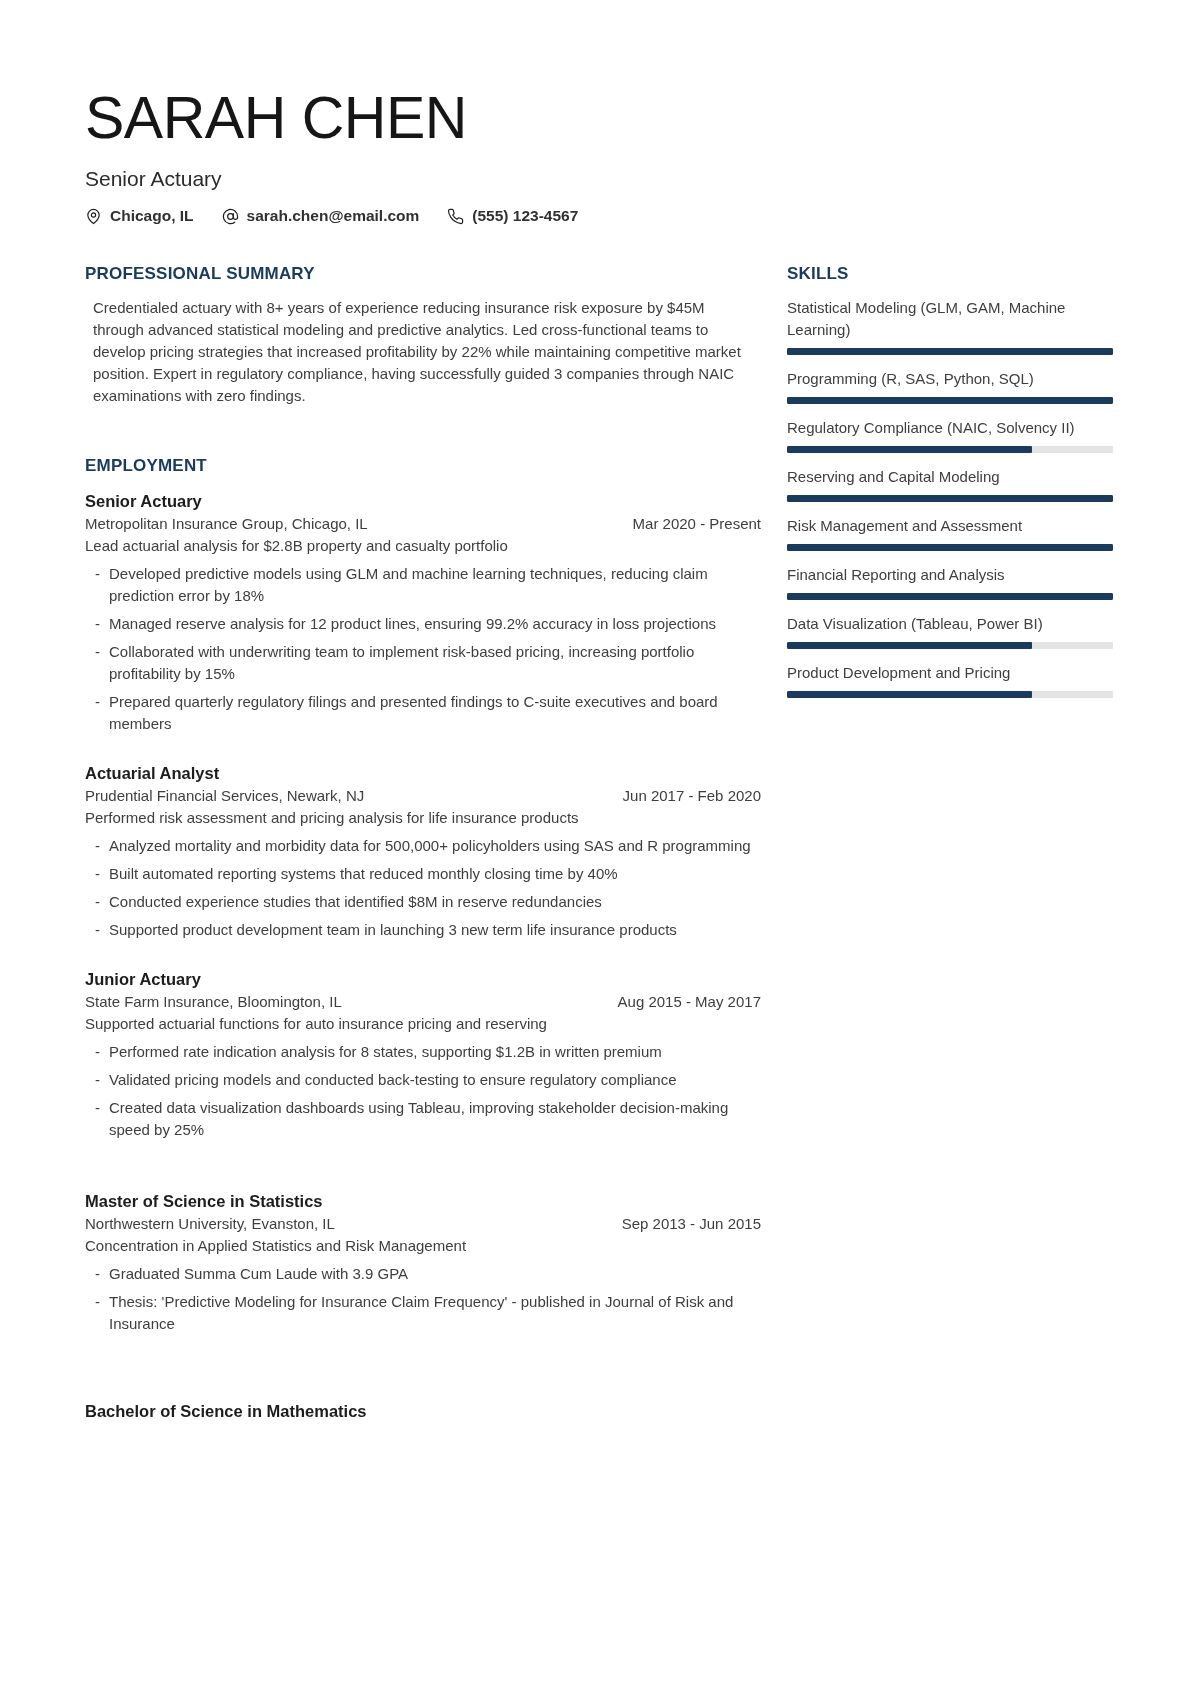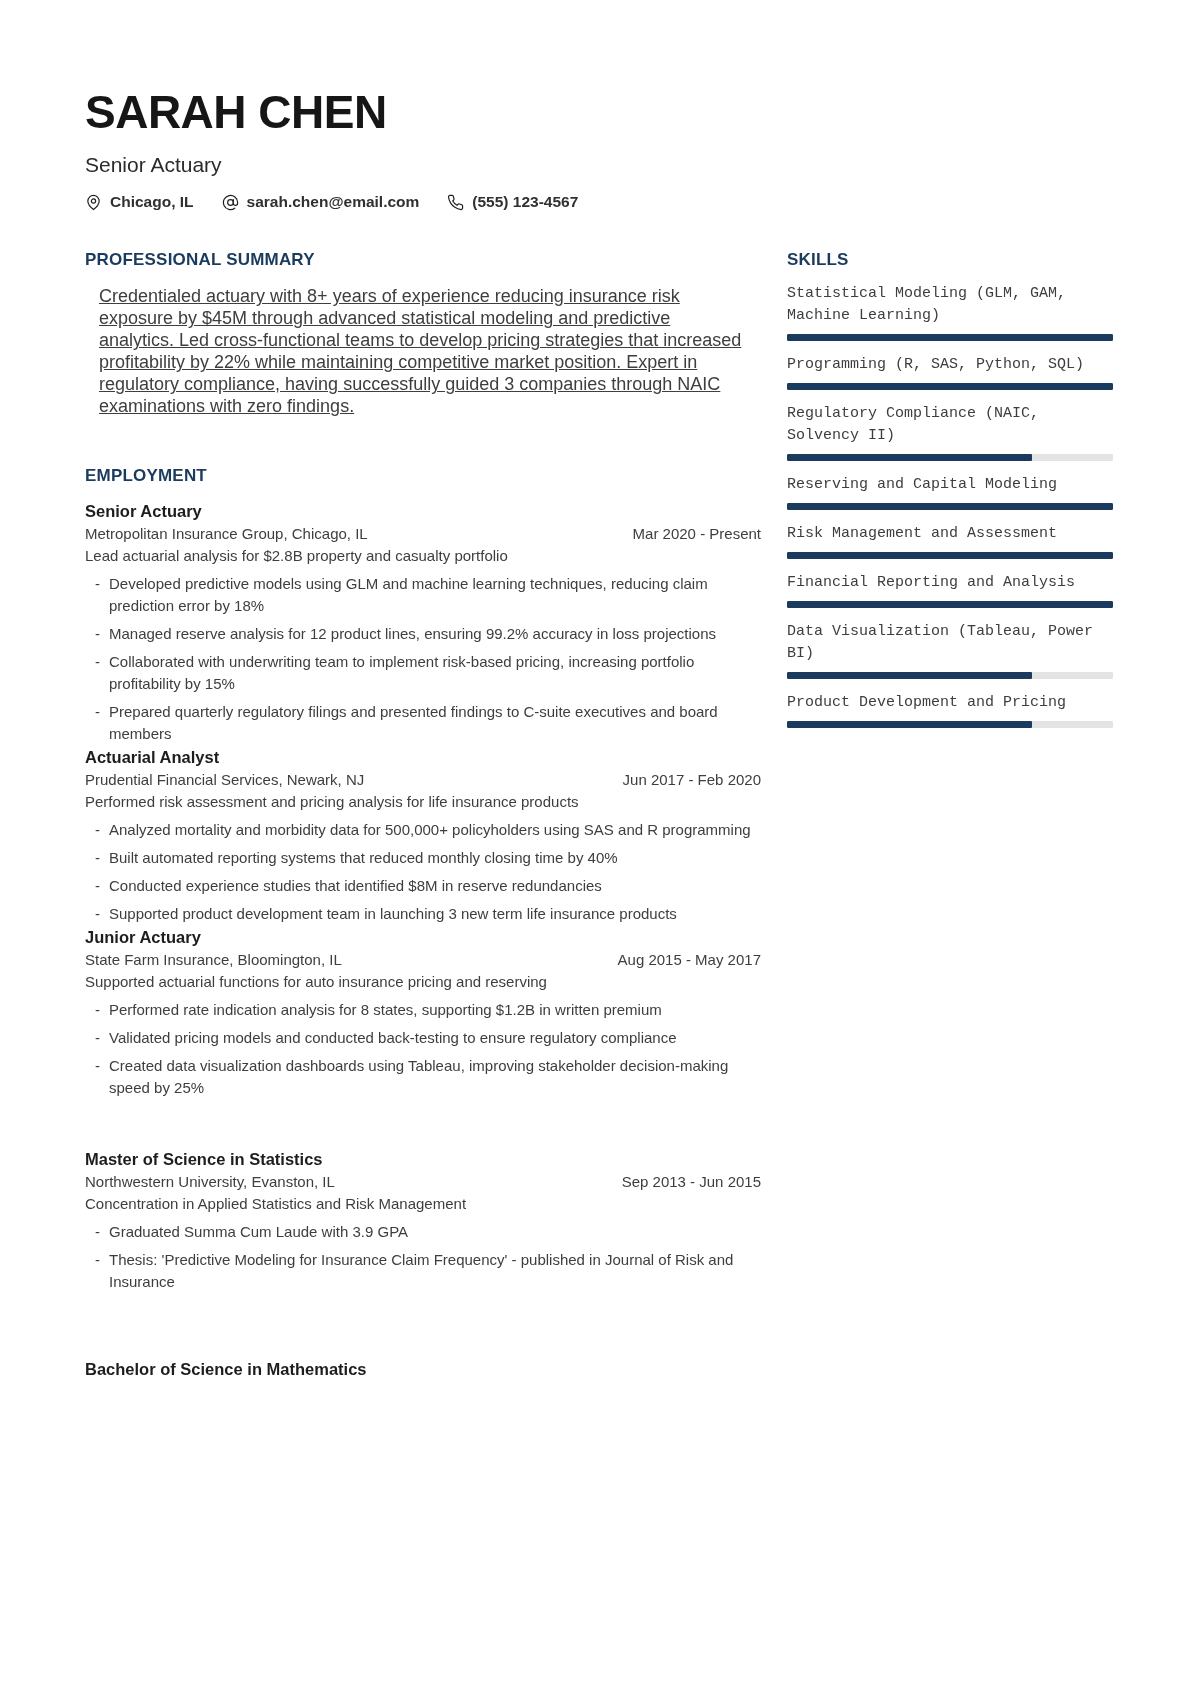--- a/index.html
+++ b/index.html
@@ -10,49 +10,49 @@
   }
   *{box-sizing:border-box;}
   html,body{margin:0;padding:0;}
   body{
     width:1200px;height:1697px;overflow:hidden;background:#ffffff;
     font-family:"Liberation Sans", sans-serif;color:var(--body);
     padding:88px 87px 0 85px;
   }
   
   .name{
-    font-size:46px;font-weight:bold;color:var(--ink);
+    font-size:59px;font-weight:normal;color:var(--ink);
     line-height:1.05;letter-spacing:-0.5px;margin:0;
   }
   .subtitle{font-size:21px;color:#2b2b2b;margin-top:16px;line-height:1.2;}
   .contact{display:flex;align-items:center;gap:28px;margin-top:16px;}
   .citem{display:flex;align-items:center;gap:8px;font-size:15.5px;color:#303030;font-weight:bold;}
   .citem svg{width:17px;height:17px;stroke:#1f1f1f;fill:none;stroke-width:1.7;stroke-linecap:round;stroke-linejoin:round;}
   
   .cols{display:grid;grid-template-columns:1fr 326px;column-gap:26px;margin-top:38px;align-items:start;}
   .section + .section{margin-top:48px;}
   h2.sec{
     font-size:17px;font-weight:bold;color:var(--accent);
     letter-spacing:0.2px;margin:0 0 12px 0;line-height:22px;
   }
-  .ptext{margin:14px;font-size:18px;line-height:22px;color:var(--body);text-decoration:underline;}
-  
-  .job + .job{}
+  .ptext{margin:8px;font-size:15px;line-height:22px;color:var(--body);}
+  
+  .job + .job{margin-top:26px;}
   .entry-title{font-size:16.5px;font-weight:bold;color:#1d1d1d;line-height:24px;}
   .meta{display:flex;justify-content:space-between;align-items:flex-start;font-size:15px;line-height:22px;color:var(--body);}
   .meta .dates{white-space:nowrap;padding-left:12px;}
   .desc{font-size:15px;line-height:22px;color:var(--body);}
   .bullets{margin-top:4px;}
   .bullet{display:flex;gap:9px;padding-left:10px;margin-top:6px;font-size:15px;line-height:22px;color:var(--body);}
   .bullet .dash{flex:0 0 auto;}
   .bullet .btext{flex:1 1 auto;}
   #edu .edu-entry + .edu-entry{margin-top:64px;}
   
   .skill{margin-bottom:13px;}
-  .skill-label{font-size:15px;line-height:22px;color:var(--body);font-family:Liberation Mono, monospace;}
+  .skill-label{font-size:15px;line-height:22px;color:var(--body);}
   .bar{margin-top:7px;height:7px;background:var(--track);border-radius:1px;overflow:hidden;}
   .bar-fill{height:100%;background:var(--accent);border-radius:1px;}
 </style>
 </head>
 <body>
 
 <header>
   <h1 class="name">SARAH CHEN</h1>
   <div class="subtitle">Senior Actuary</div>
   <div class="contact">

